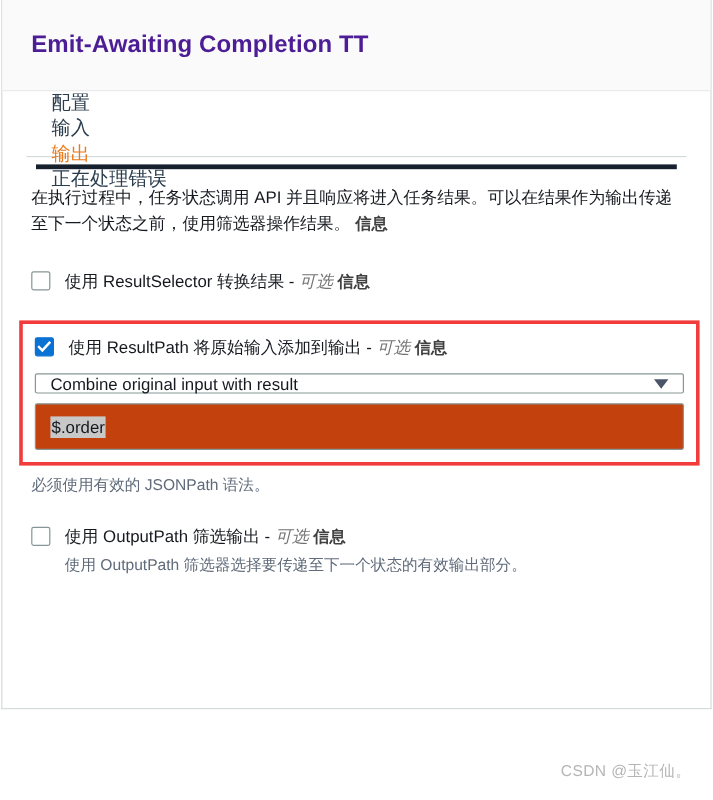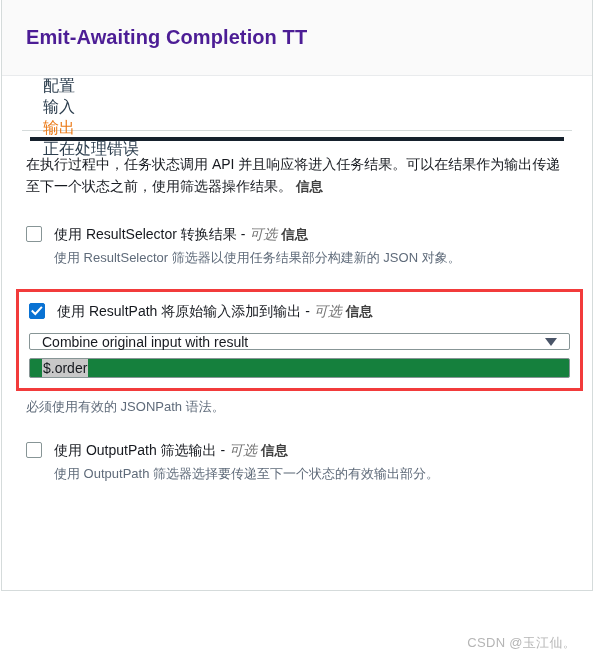--- a/index.html
+++ b/index.html
@@ -190,24 +190,24 @@
   .select .val { flex: 1; }
   .caret {
     width: 0; height: 0;
     border-left: 6px solid transparent;
     border-right: 6px solid transparent;
     border-top: 8px solid #4a5568;
     margin-right: 2px;
   }
   .textfield {
     margin-top: 8px;
-    height: 20px;
+    height: 39px;
     border: 1px solid #879596;
     border-radius: 2px;
-    background: #15803d;
+    background: #c2410c;
     display: flex;
     align-items: center;
     padding: 0 12px;
     font-size: 14px;
     color: #16191f;
     box-sizing: border-box;
     cursor: text;
   }
   .textfield .sel {
     background: #c8c8c8;
@@ -261,21 +261,20 @@
   <div class="panel-body">
 
     <p class="intro">
       <span>在执行过程中，任务状态调用 API 并且响应将进入任务结果。可以在结果作为输出传递至下一个状态之前，使用筛选器操作结果。</span><a class="info-link">信息</a>
     </p>
 
     <div class="cb-row">
       <div class="cb"></div>
       <div class="cb-texts">
         <div class="cb-label"><span>使用 ResultSelector 转换结果 - </span><span class="opt">可选</span><a class="info-link">信息</a></div>
-        <div class="cb-desc">使用 ResultSelector 筛选器以使用任务结果部分构建新的 JSON 对象。</div>
       </div>
     </div>
 
     <div class="redbox">
       <div class="cb-row boxed">
         <div class="cb checked">
           <svg width="12" height="12" viewBox="0 0 12 12">
             <path d="M1.5 6.2 L4.3 9 L10.2 2.6" fill="none" stroke="#ffffff" stroke-width="2" stroke-linecap="square"></path>
           </svg>
         </div>

